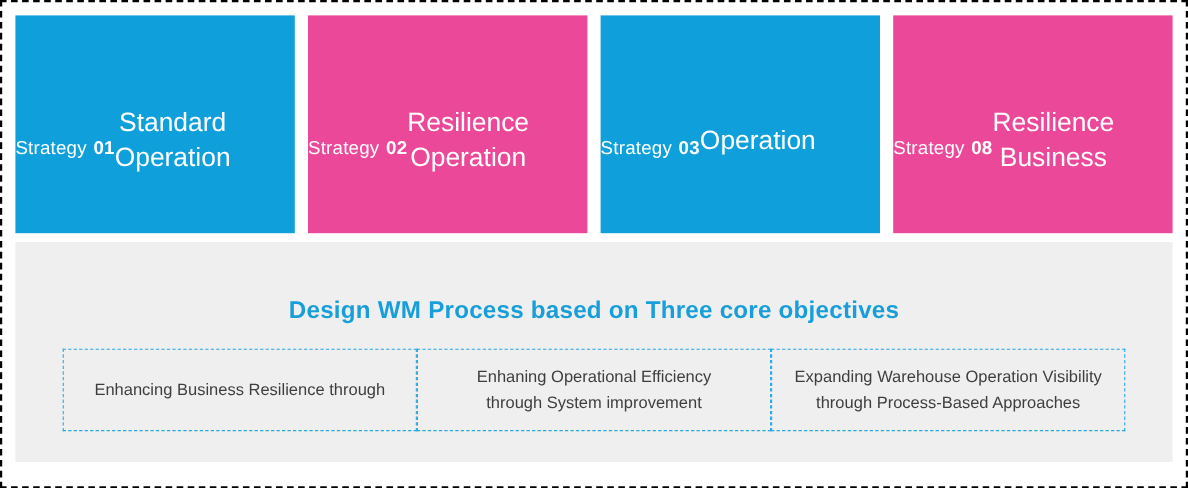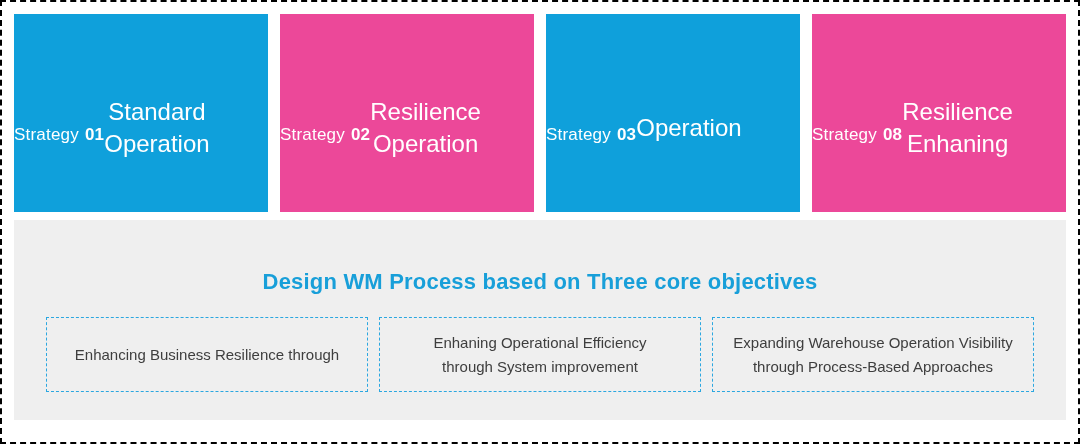--- a/index.html
+++ b/index.html
@@ -54,21 +54,21 @@
   .panel-title {
     padding-top: 49px;
     text-align: center;
     font-size: 22px;
     font-weight: 700;
     color: #189FD9;
     letter-spacing: 0.2px;
   }
   .objectives-row {
     display: flex;
-    justify-content: space-between;
+    justify-content: center;
     margin: 22px 32px 0 32px;
   }
   .objective-box {
     width: 322px;
     height: 75px;
     border: 1px dashed #2BA7E0;
     display: flex;
     flex-direction: column;
     justify-content: center;
     align-items: center;
@@ -115,21 +115,21 @@
         <span>Operation</span>
       </div>
     </div>
 
     <div class="card light">
       <div class="strategy-label">
         <span>Strategy</span><span class="strategy-num">08</span>
       </div>
       <div class="card-title">
         <span>Resilience</span>
-        <span>Enhaning</span>
+        <span>Business</span>
       </div>
     </div>
 
   </div>
 
   <div class="panel">
     <div class="panel-title">Design WM Process based on Three core objectives</div>
 
     <div class="objectives-row">
 

